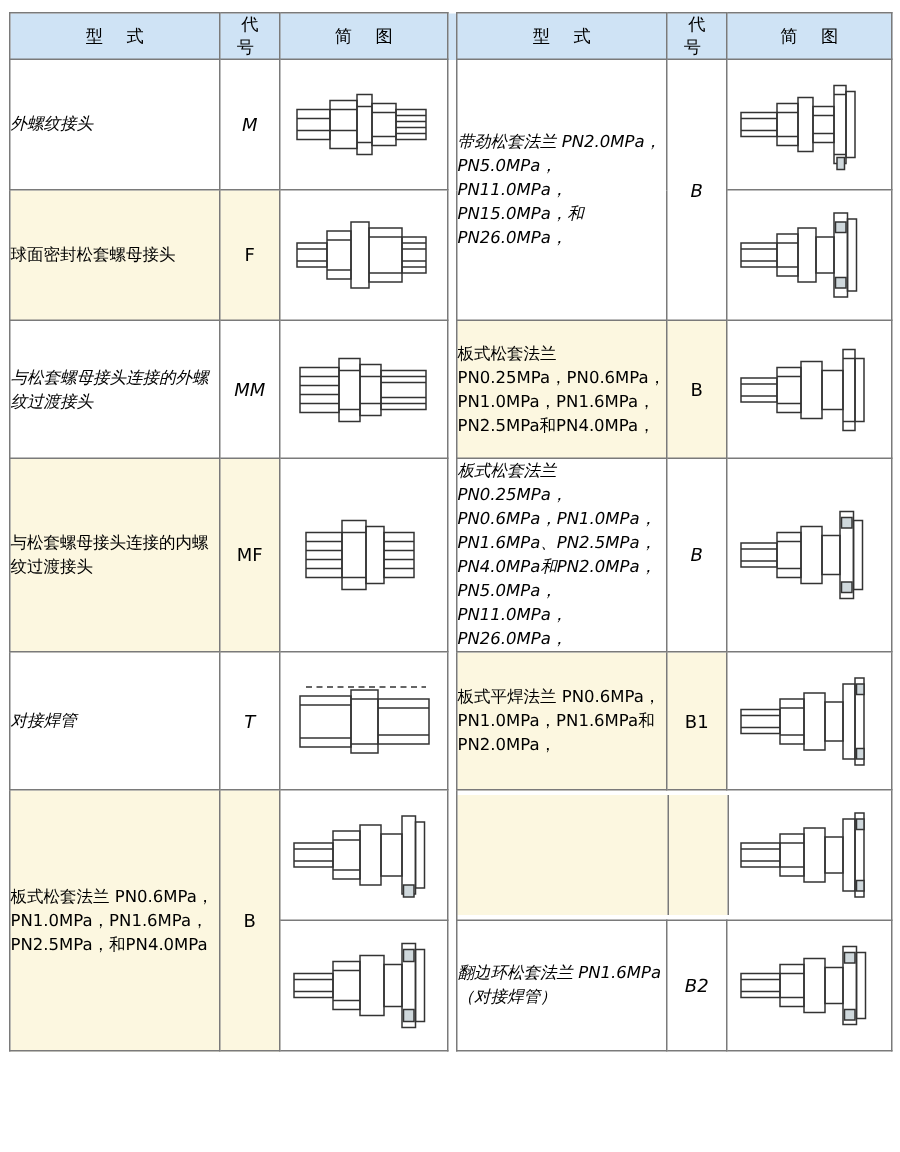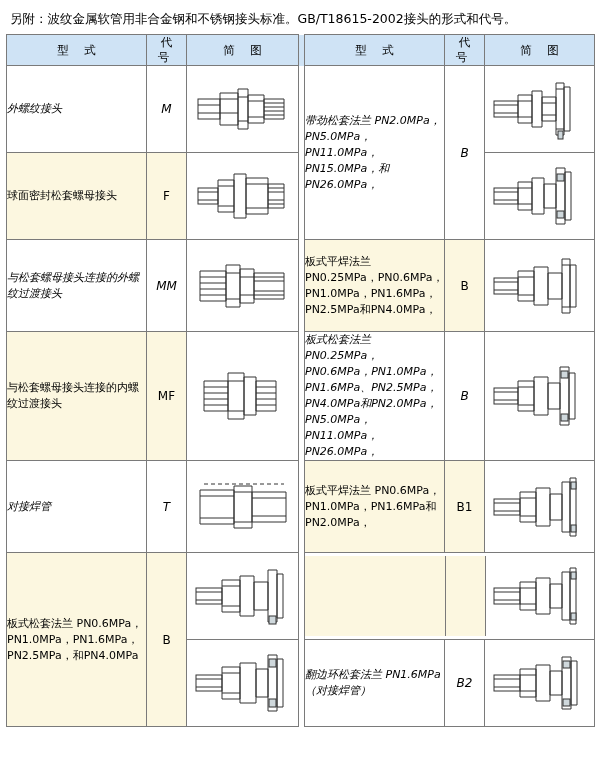--- a/index.html
+++ b/index.html
@@ -61,21 +61,20 @@
     background:#ffffff;
     text-align:center;
   }
   .fig svg{display:block;margin:0 auto;}
 </style>
 </head>
 <body>
 
 <div class="page">
 
-  <div class="title">另附：波纹金属软管用非合金钢和不锈钢接头标准。GB/T18615-2002接头的形式和代号。</div>
 
   <table class="main">
     <colgroup>
       <col style="width:140px">
       <col style="width:40px">
       <col style="width:112px">
       <col style="width:6px">
       <col style="width:140px">
       <col style="width:40px">
       <col style="width:110px">
@@ -179,21 +178,21 @@
             <path d="M10 34 h26 M10 40 h26 M10 46 h26 M10 52 h26"></path>
             <path d="M36 22 h14 v42 h-14 z"></path>
             <path d="M50 26 h14 v34 h-14 z"></path>
             <path d="M64 30 h30 v26 h-30 z"></path>
             <path d="M64 34 h30 M64 38 h30 M64 48 h30 M64 52 h30"></path>
             <path d="M36 30 h14 M36 56 h14 M50 34 h14 M50 52 h14"></path>
           </g>
         </svg>
       </td>
       <td class="gap"></td>
-      <td class="cell-text yellow" style="height:92px">板式平焊法兰
+      <td class="cell-text yellow" style="height:92px">板式松套法兰
 PN0.25MPa，PN0.6MPa，PN1.0MPa，PN1.6MPa，PN2.5MPa和PN4.0MPa，</td>
       <td class="code yellow">B</td>
       <td class="fig white">
         <svg width="104" height="86" viewBox="0 0 104 86">
           <g fill="none" stroke="#333" stroke-width="1">
             <rect x="6" y="35" width="24" height="16"></rect>
             <path d="M6 39 h24 M6 47 h24"></path>
             <path d="M30 28 h16 v30 h-16 z"></path>
             <path d="M46 24 h14 v38 h-14 z"></path>
             <path d="M60 30 h14 v26 h-14 z"></path>

